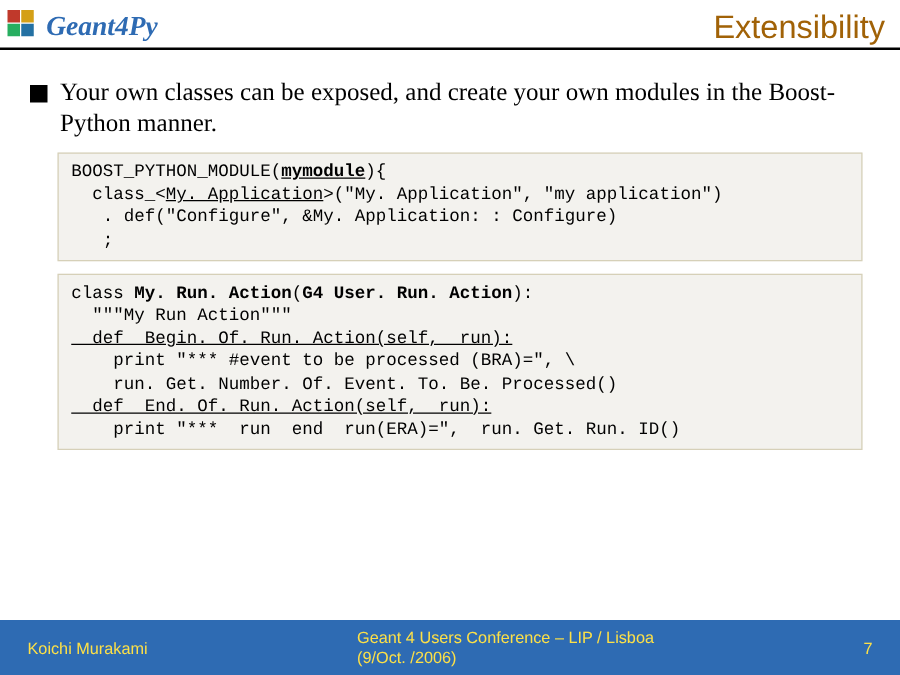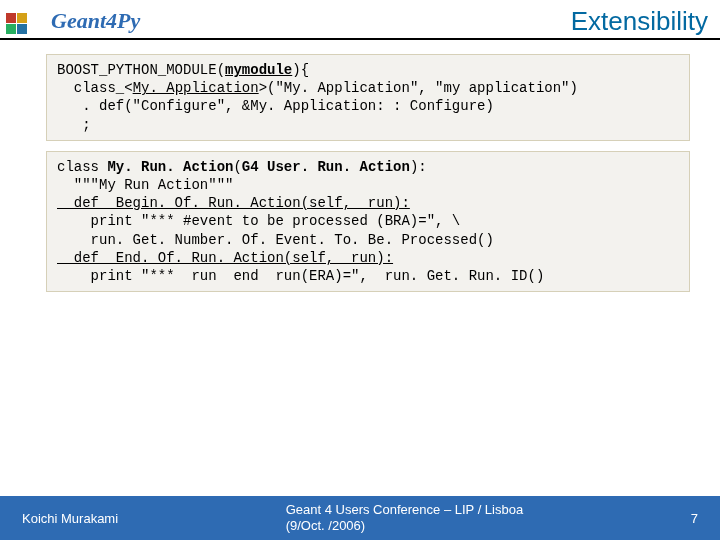--- a/index.html
+++ b/index.html
@@ -1,54 +1,58 @@
 <!DOCTYPE html>
 <html><head>
 <meta charset="utf-8">
 <style>
   * { margin: 0; padding: 0; box-sizing: border-box; }
   body { width: 720px; height: 540px; font-family: Georgia, 'Times New Roman', serif; background: #fff; position: relative; overflow: hidden; }
   
   .header { display: flex; align-items: center; justify-content: space-between; padding: 4px 12px 0 6px; border-bottom: 2px solid #000; height: 40px; }
-  .logo-area { display: flex; align-items: flex-end; gap: 20px; }
+  .logo-area { display: flex; align-items: flex-start; gap: 6px; }
   .mini-grid { display: grid; grid-template-columns: repeat(2, 10px); grid-template-rows: repeat(2, 10px); gap: 1px; margin-right: 4px; }
   .mini-grid span:nth-child(1){background:#c0392b;} .mini-grid span:nth-child(2){background:#d4a017;} .mini-grid span:nth-child(3){background:#27ae60;} .mini-grid span:nth-child(4){background:#2471a3;}
   .brand { font-family: 'Comic Sans MS', cursive; font-size: 22px; color: #2e6bb3; font-style: italic; font-weight: bold; }
-  .title { font-size: 26px; font-family: Arial, sans-serif; color: #0369a1; font-weight: normal; }
+  .title { font-size: 26px; font-family: Arial, sans-serif; color: #a16207; font-weight: normal; }
   
   .content { padding: 14px 16px 0 16px; }
   .bullet-block { display: flex; align-items: flex-start; margin: 8px 0 10px 8px; }
   .square-bullet { width: 14px; height: 14px; background: #000; flex-shrink: 0; margin-top: 6px; margin-right: 10px; }
   .bullet-text { font-size: 20px; line-height: 1.25; color: #000; }
   
   .code-box { margin: 0 14px 10px 30px; background: #f3f2ee; border: 1px solid #d6d0b8; padding: 6px 10px; font-family: 'Courier New', monospace; font-size: 14px; line-height: 1.3; white-space: pre; color: #000; overflow: hidden; }
   .code-box .b { font-weight: bold; }
   .code-box .u { text-decoration: underline; }
   
-  .footer { position: absolute; bottom: 0; left: 0; right: 0; height: 44px; background: #2e6bb3; color: #ffffff; font-family: Arial, sans-serif; font-size: 13px; display: flex; align-items: center; justify-content: space-between; padding: 0 22px; }
+  .footer { position: absolute; bottom: 0; left: 0; right: 0; height: 44px; background: #2e6bb3; color: #fde047; font-family: Arial, sans-serif; font-size: 13px; display: flex; align-items: center; justify-content: space-between; padding: 0 22px; }
   .footer-center { text-align: left; line-height: 1.2; }
 </style>
 </head>
 <body>
 
 <div class="header">
   <div class="logo-area">
     <div class="mini-grid">
         <span></span>
         <span></span>
         <span></span>
         <span></span>
       </div>
     <span class="brand"><span>Geant4Py</span></span>
   </div>
   <div class="title">Extensibility</div>
 </div>
 
 <div class="content">
 
+  <div class="bullet-block">
+    <div class="square-bullet"></div>
+    <div class="bullet-text">Your own classes can be exposed, and create your own modules in the Boost-Python manner.</div>
+  </div>
 
   <div class="code-box"><span>BOOST_PYTHON_MODULE(</span><span class="b u">mymodule</span><span>){</span>
 <span>  class_&lt;</span><span class="u">My. Application</span><span>&gt;("My. Application", "my application")</span>
 <span>   . def("Configure", &amp;My. Application: : Configure)</span>
 <span>   ;</span></div>
 
 
   <div class="code-box"><span>class </span><span class="b">My. Run. Action</span><span>(</span><span class="b">G4 User. Run. Action</span><span>):</span>
 <span>  """My Run Action"""</span>
 <span class="u">  def  Begin. Of. Run. Action(self,  run):</span>

